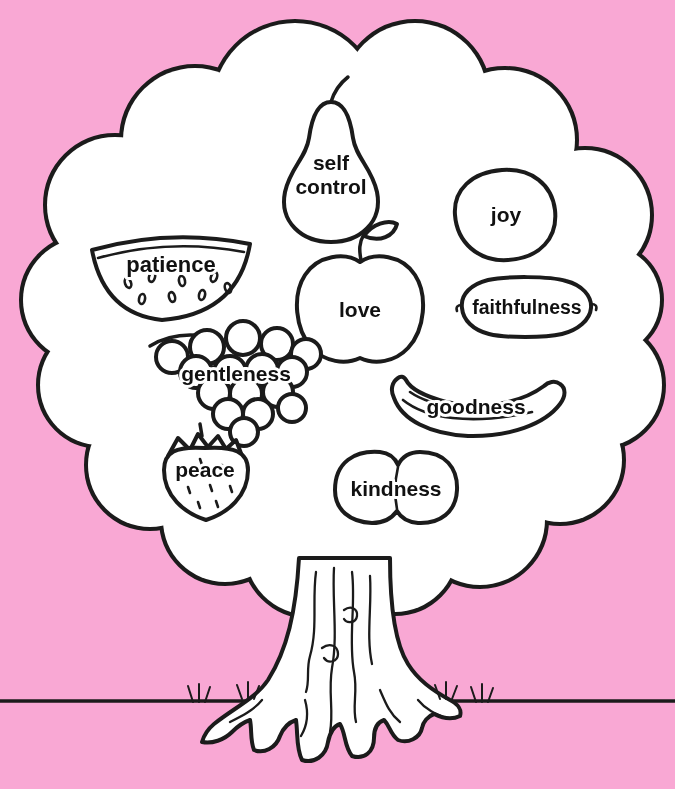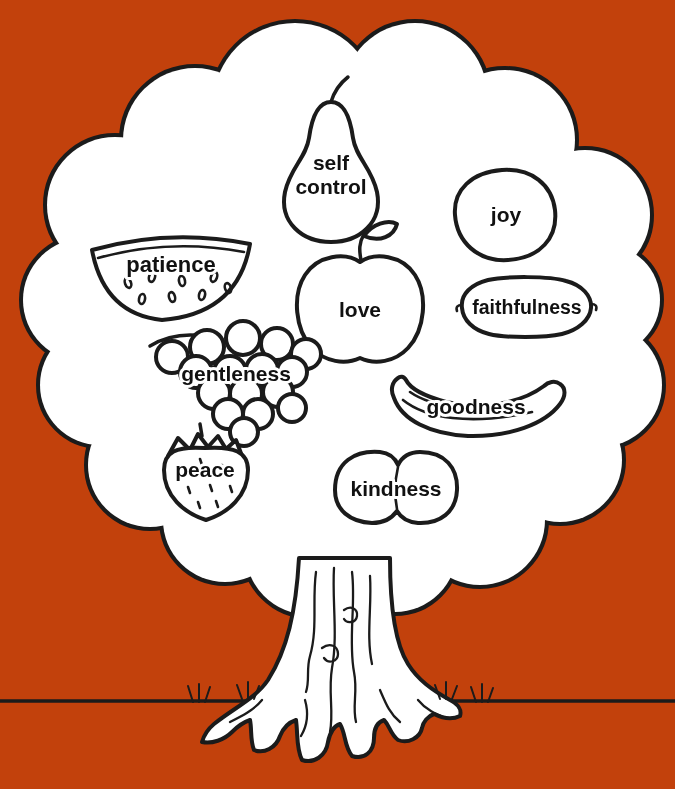--- a/index.html
+++ b/index.html
@@ -1,16 +1,16 @@
 <!DOCTYPE html>
 <html><head>
 <meta charset="utf-8">
 <style>
   html,body{margin:0;padding:0;background:#ffffff;}
-  .page{width:675px;height:789px;position:relative;background:#c2410c;overflow:hidden;}
+  .page{width:675px;height:789px;position:relative;background:#f9a8d4;overflow:hidden;}
   svg{display:block;}
   .canopy-stroke{fill:none;stroke:#1b1b1b;stroke-width:8;}
   .canopy-fill{fill:#ffffff;stroke:none;}
   .fruit{fill:#ffffff;stroke:#1b1b1b;stroke-width:4;stroke-linecap:round;stroke-linejoin:round;}
   .detail{fill:none;stroke:#1b1b1b;stroke-width:2.6;stroke-linecap:round;stroke-linejoin:round;}
   .thick-detail{fill:none;stroke:#1b1b1b;stroke-width:3.5;stroke-linecap:round;stroke-linejoin:round;}
   .trunk{fill:#ffffff;stroke:#1b1b1b;stroke-width:4;stroke-linecap:round;stroke-linejoin:round;}
   .grain{fill:none;stroke:#1b1b1b;stroke-width:2.3;stroke-linecap:round;}
   .grass{fill:none;stroke:#1b1b1b;stroke-width:2;stroke-linecap:round;}
   .ground{stroke:#1b1b1b;stroke-width:3.5;}

